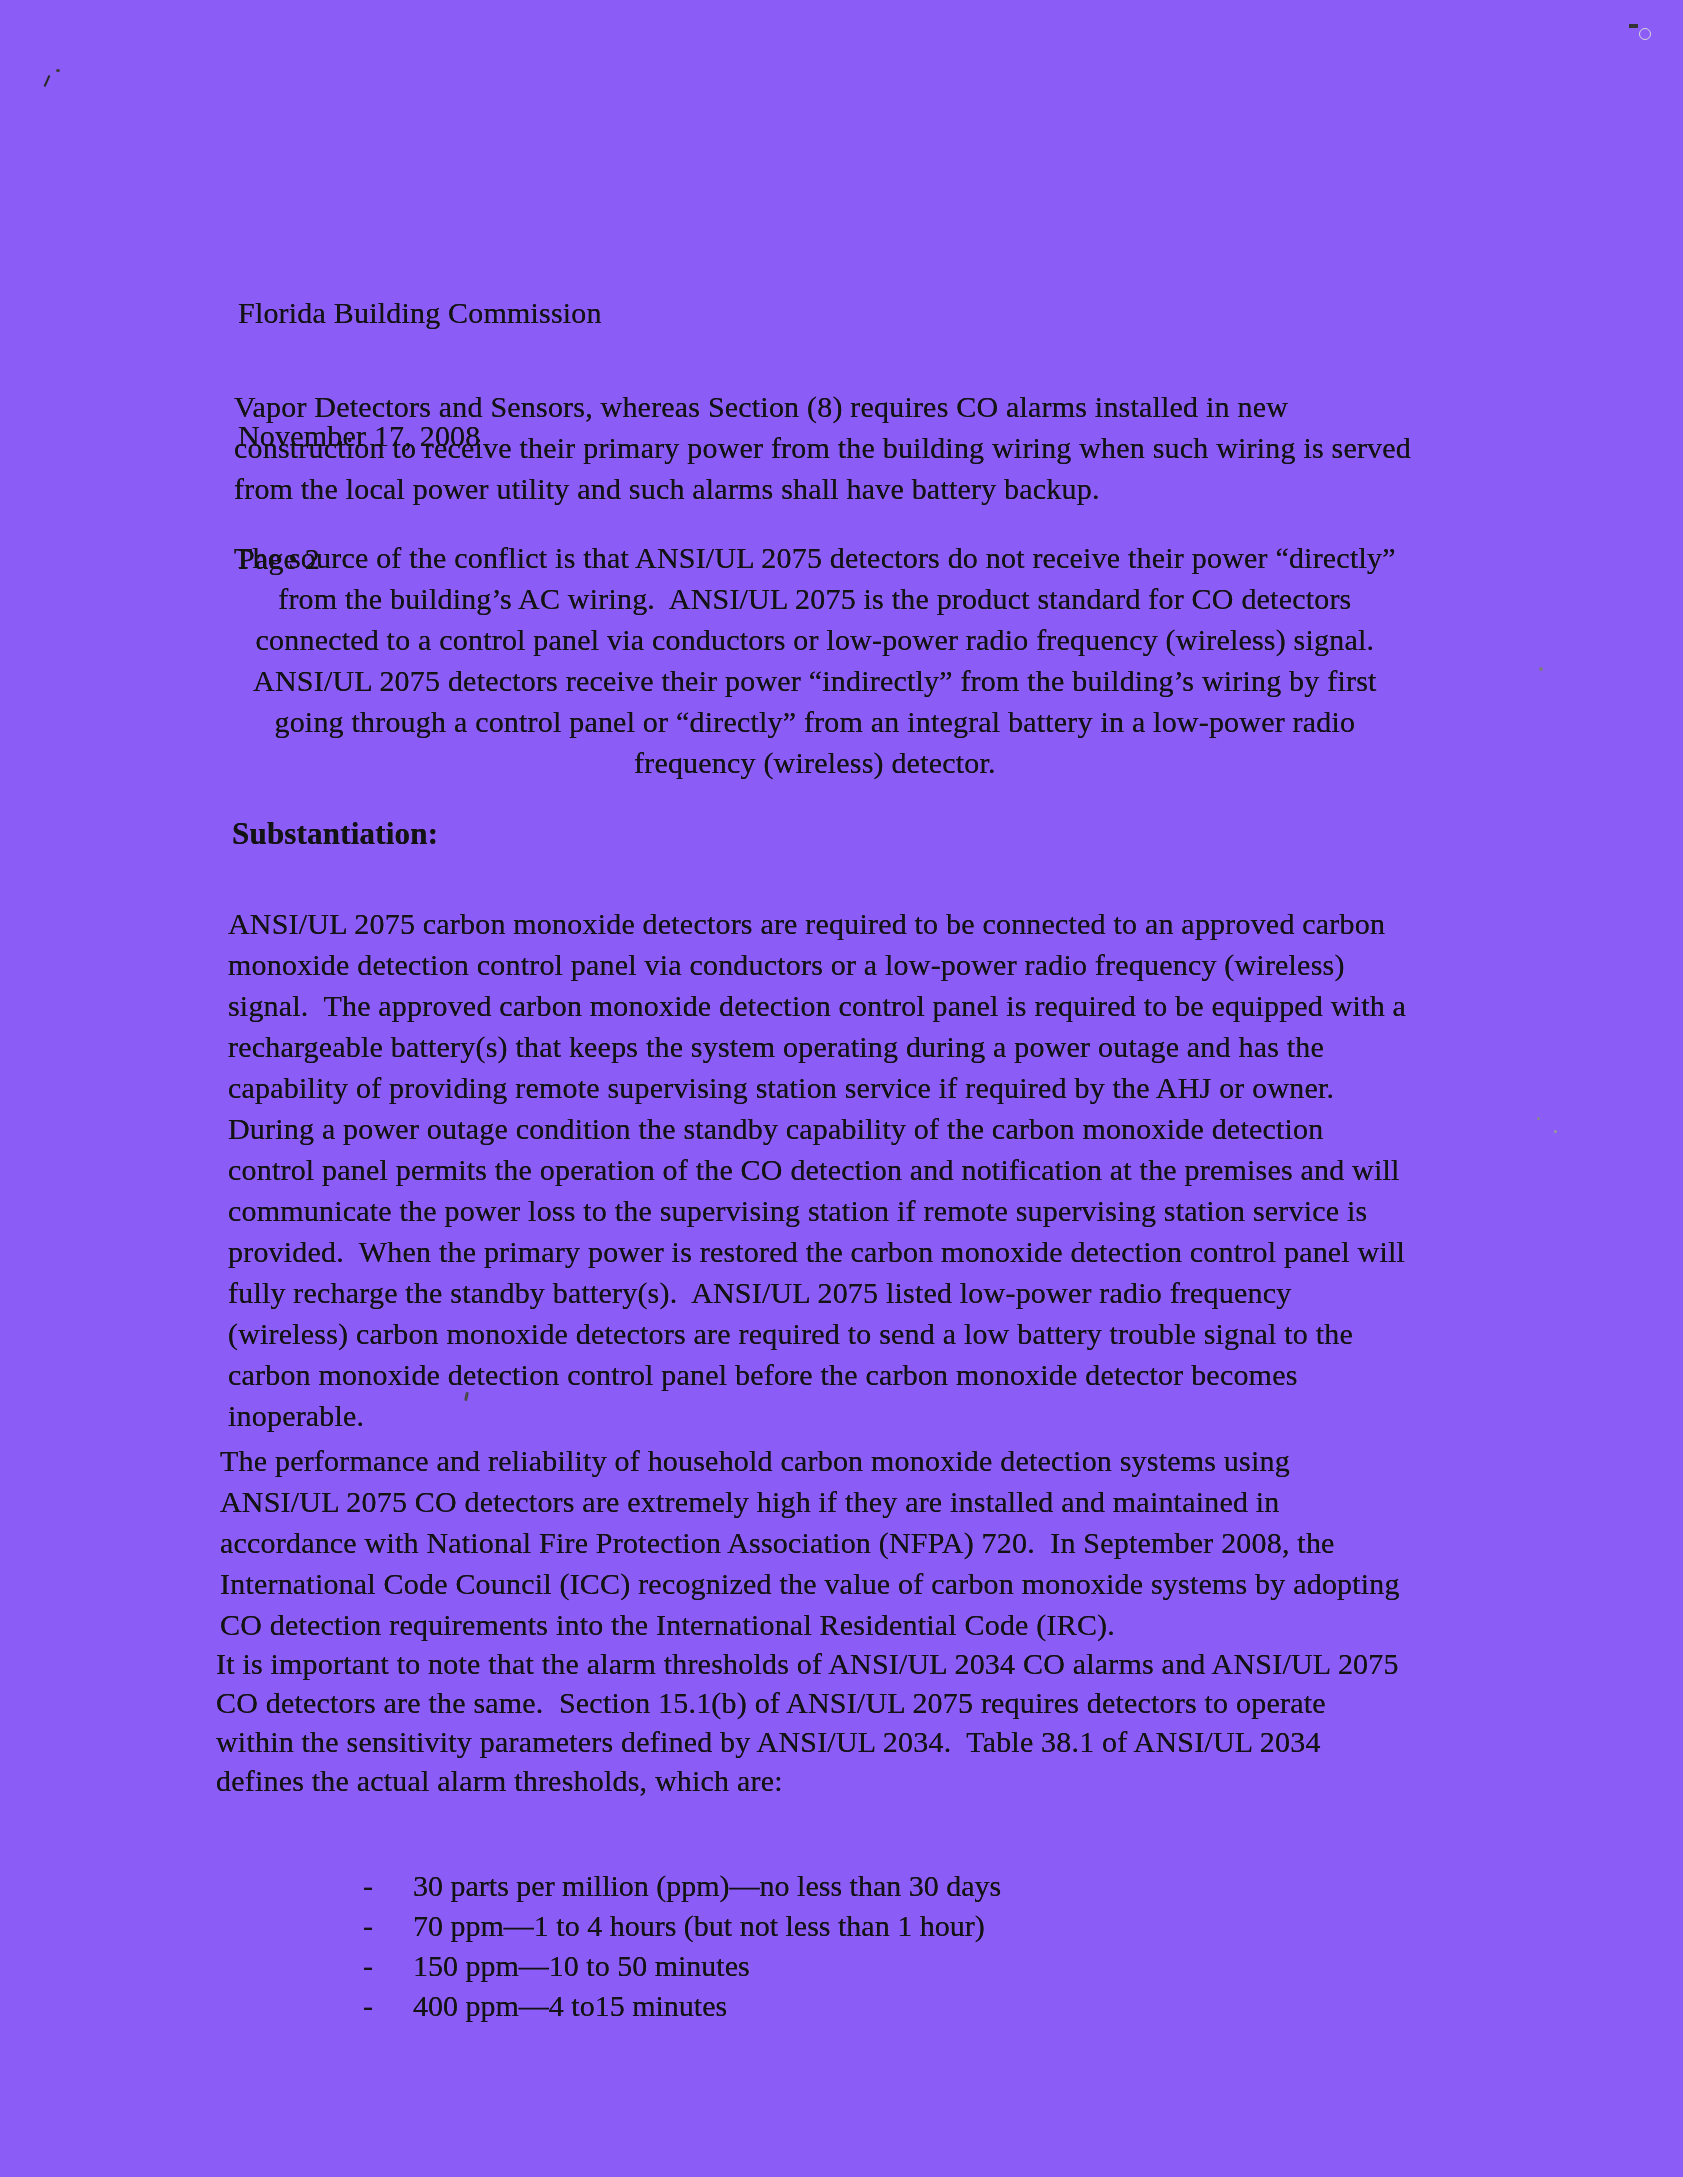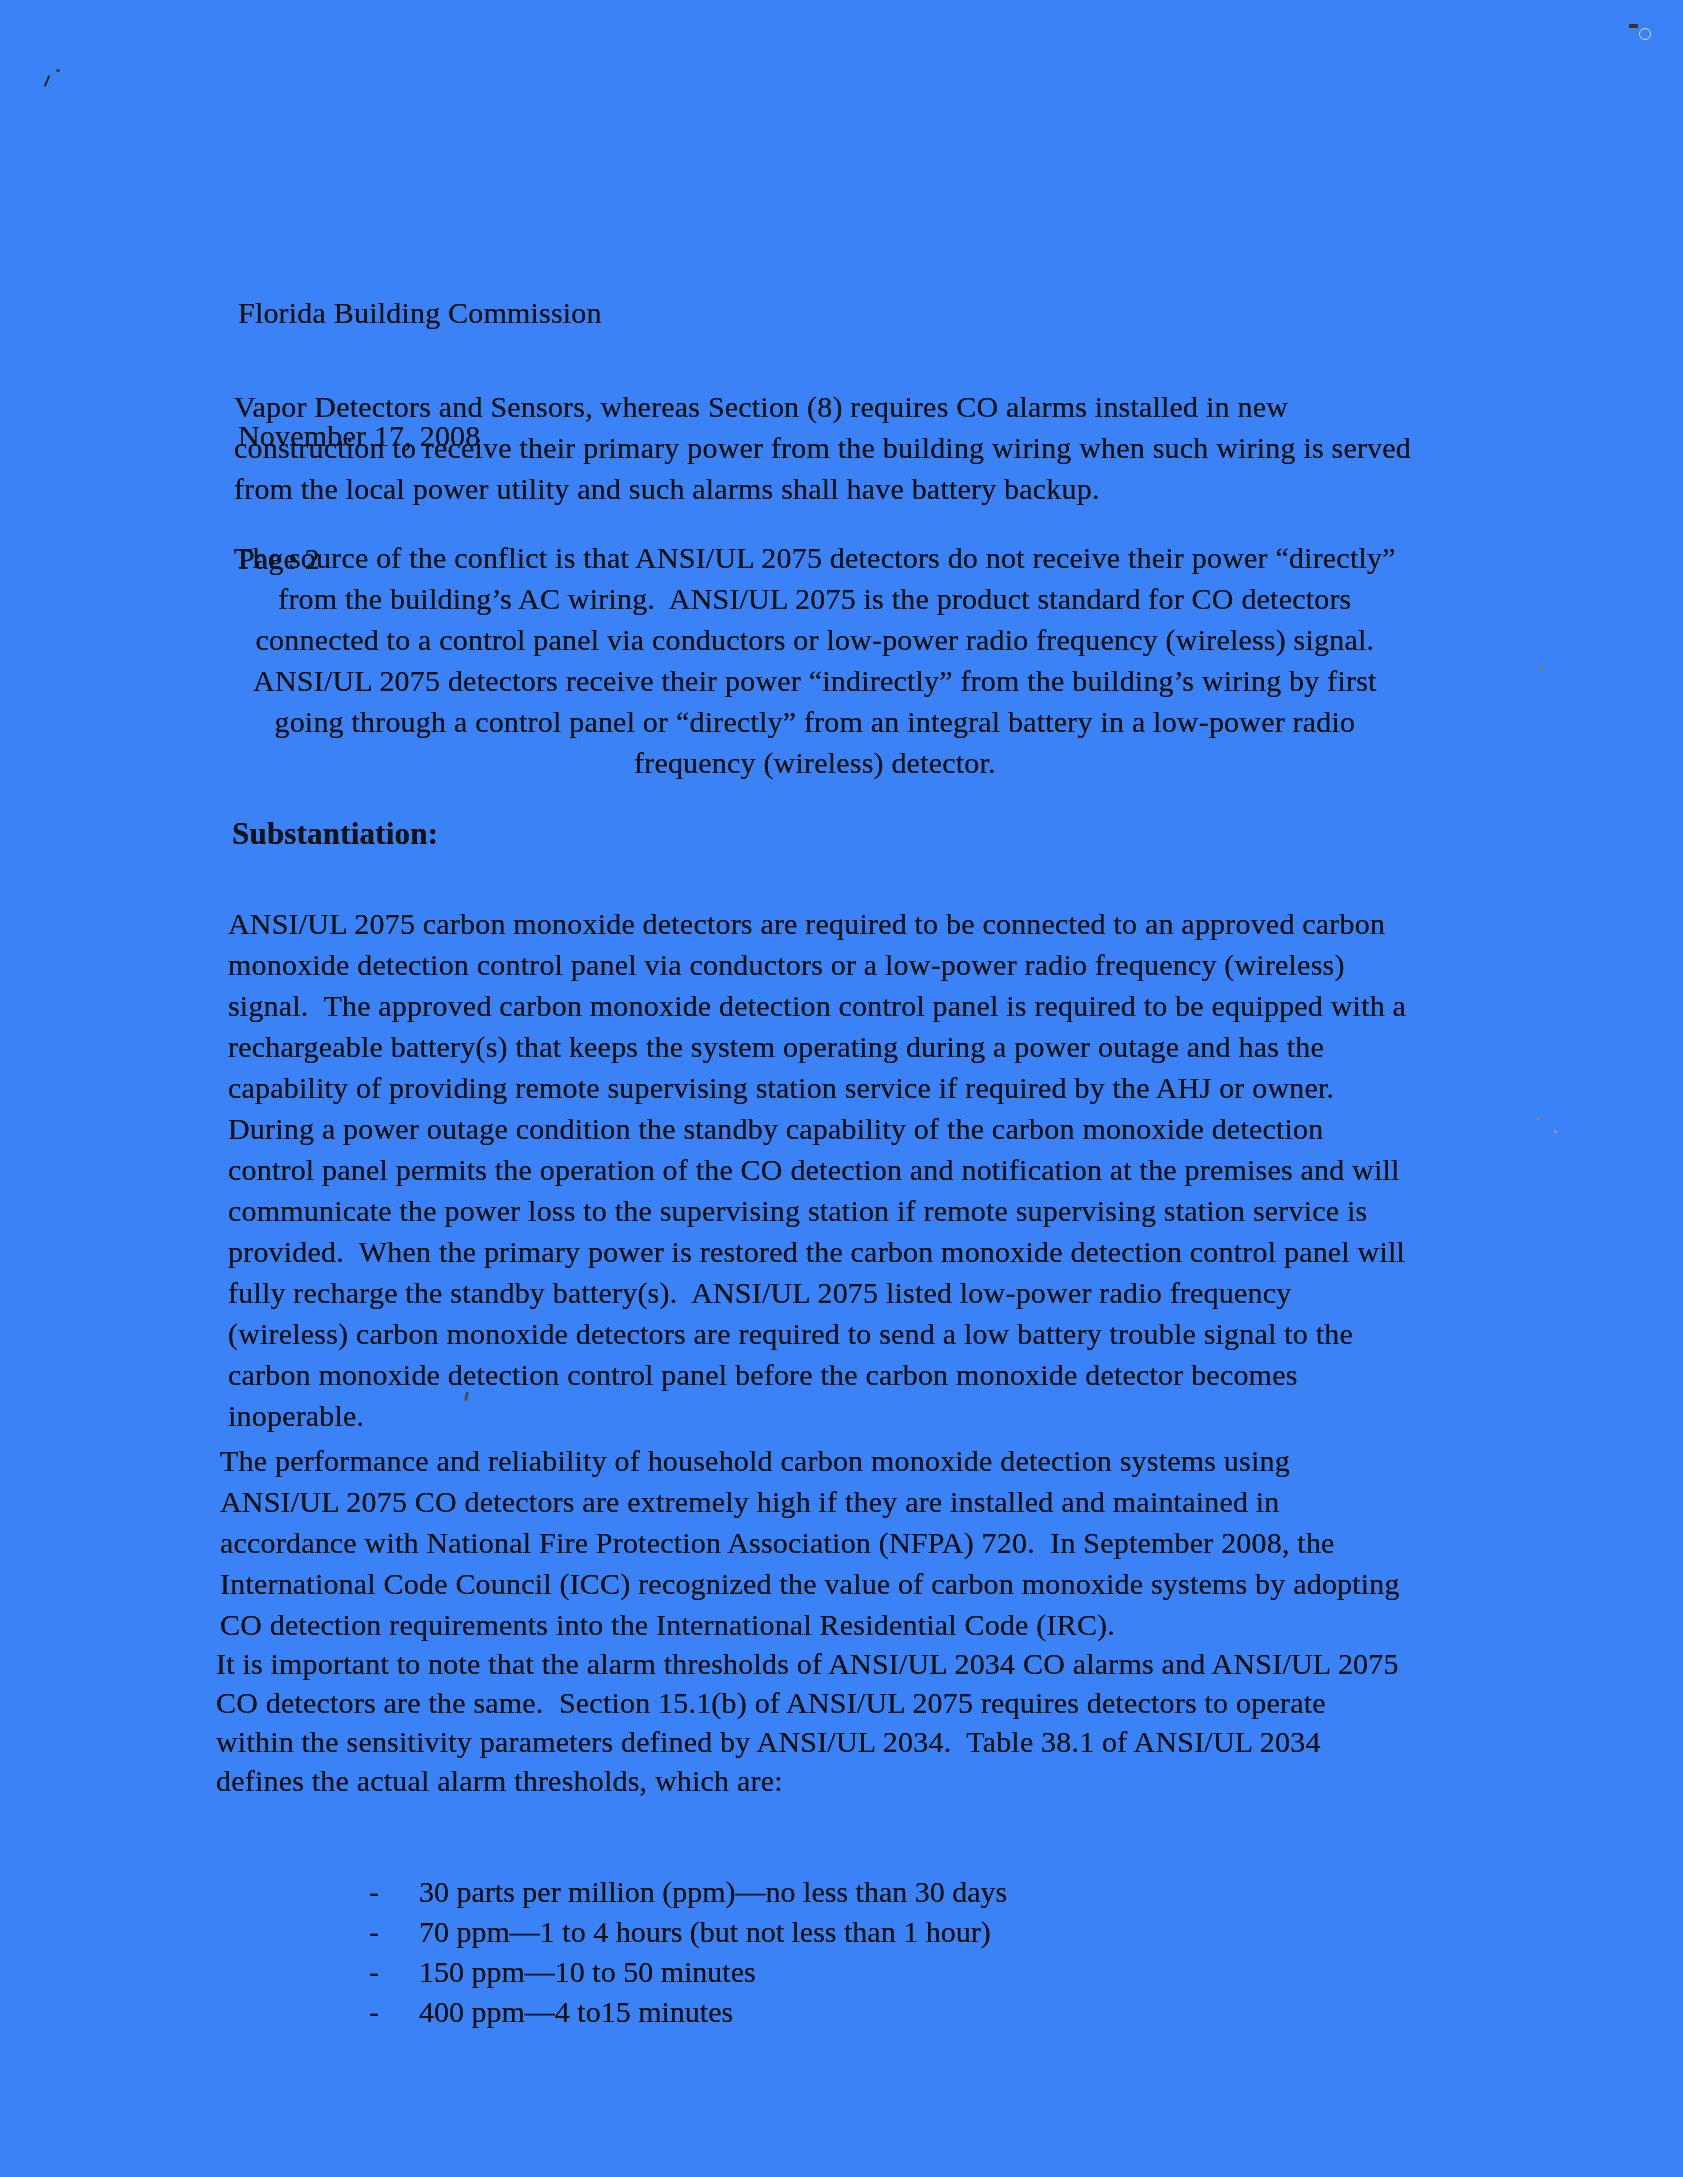--- a/index.html
+++ b/index.html
@@ -4,21 +4,21 @@
 <style>
   html, body {
     margin: 0;
     padding: 0;
     background: #e8e8e8;
   }
   .page {
     position: relative;
     width: 1683px;
     height: 2177px;
-    background: #3b82f6;
+    background: #8b5cf6;
     font-family: "Liberation Serif", serif;
     color: #131313;
     overflow: hidden;
   }
   .block {
     position: absolute;
     white-space: pre;
     font-size: 30px;
     line-height: 41px;
     letter-spacing: 0.2px;
@@ -32,21 +32,21 @@
     font-weight: bold;
     font-size: 31px;
   }
   .par-3 { top: 865px; left: 228px; margin-top: 38px; }
   .par-4 { top: 1410px; left: 220px; }
   .par-5 { top: 1627px; left: 216px; line-height: 39px; margin-top: 17px; }
   .threshold-list {
     position: absolute;
     top: 1818px;
     left: 310px;
-    margin: 14px;
+    margin: 8px;
     padding: 0;
     list-style: none;
   }
   .threshold-list li {
     height: 40px;
     line-height: 40px;
     font-size: 30px;
     white-space: pre;
     text-shadow: 0 0 0.6px rgba(15,15,15,0.85);
   }

